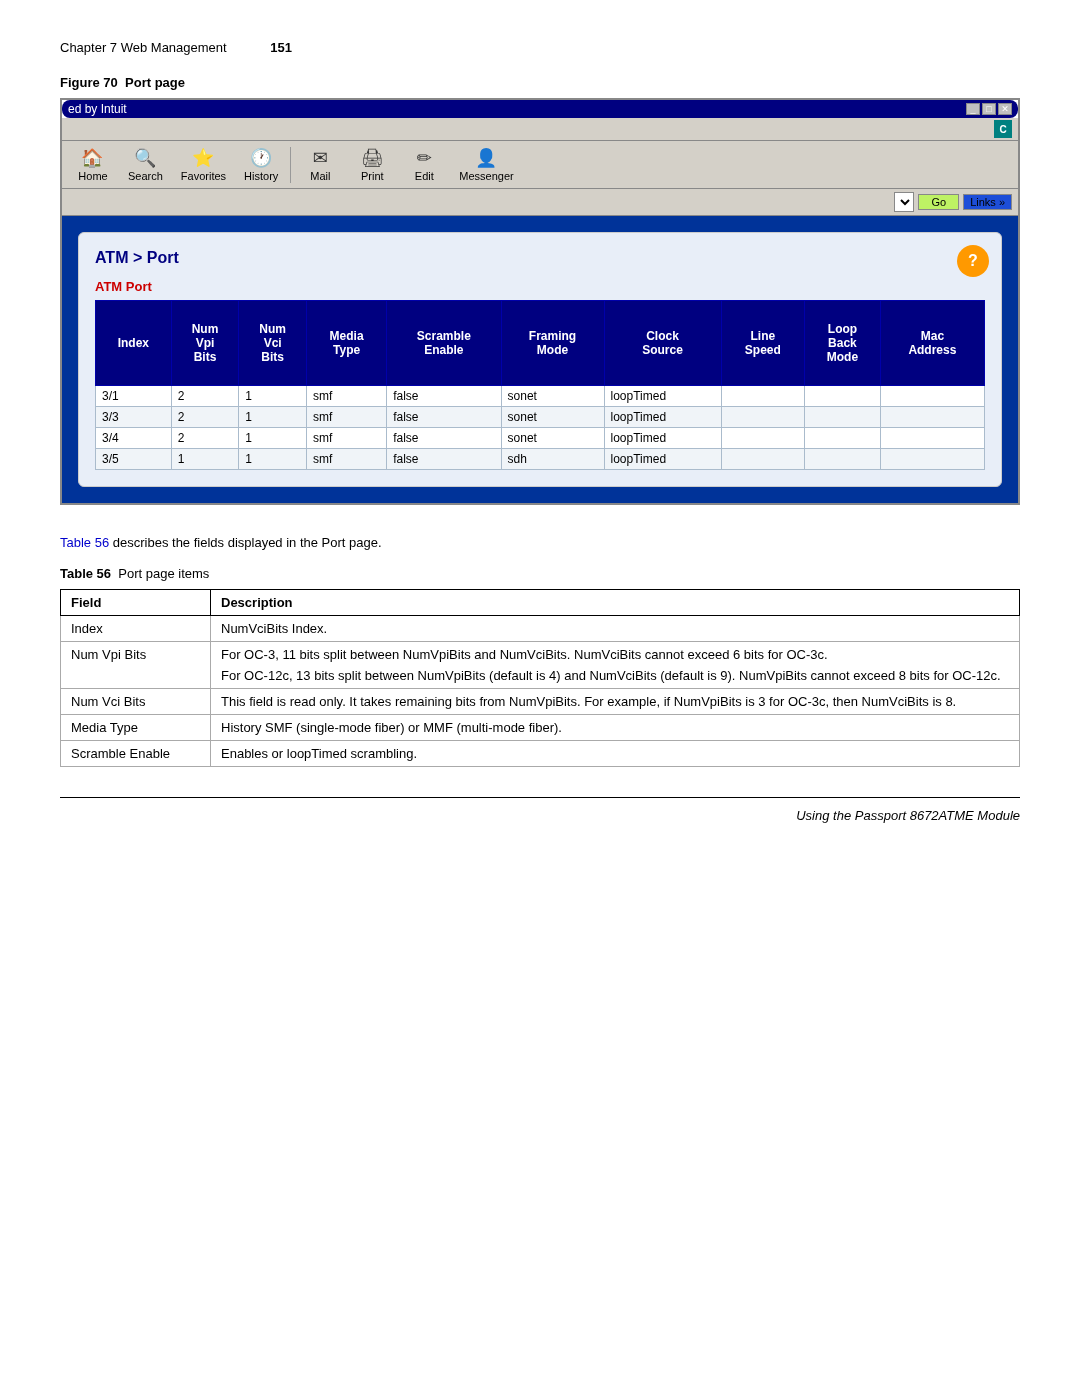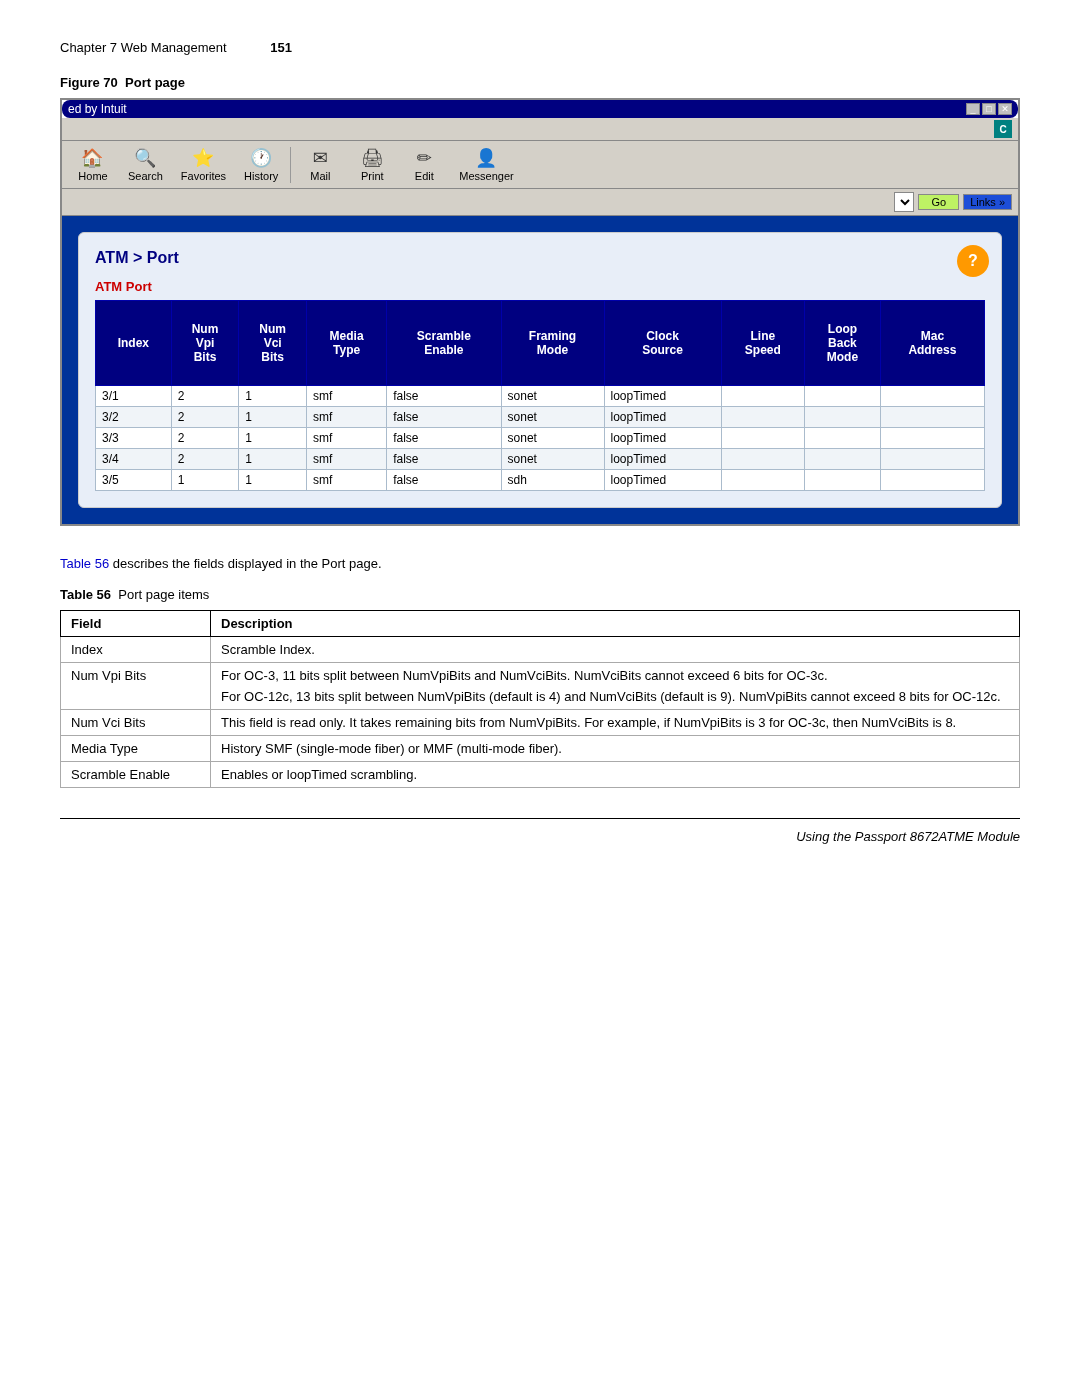--- a/index.html
+++ b/index.html
@@ -383,32 +383,20 @@
               <td>1</td>
               <td>smf</td>
               <td>false</td>
               <td>sonet</td>
               <td>loopTimed</td>
               <td></td>
               <td></td>
               <td></td>
             </tr>
             <tr>
-              <td>3/2</td>
-              <td>2</td>
-              <td>1</td>
-              <td>smf</td>
-              <td>false</td>
-              <td>sonet</td>
-              <td>loopTimed</td>
-              <td></td>
-              <td></td>
-              <td></td>
-            </tr>
-            <tr>
               <td>3/3</td>
               <td>2</td>
               <td>1</td>
               <td>smf</td>
               <td>false</td>
               <td>sonet</td>
               <td>loopTimed</td>
               <td></td>
               <td></td>
               <td></td>
@@ -455,21 +443,21 @@
   <thead>
     <tr>
       <th>Field</th>
       <th>Description</th>
     </tr>
   </thead>
   <tbody id="desc-table-body">
   <tr>
         <td class="field-name">Index</td>
         <td class="field-desc">
-          <p>Scramble Index.</p>
+          <p>NumVciBits Index.</p>
         </td>
       </tr>
       <tr>
         <td class="field-name">Num Vpi Bits</td>
         <td class="field-desc">
           <p>For OC-3, 11 bits split between NumVpiBits and NumVciBits. NumVciBits cannot exceed 6 bits for OC-3c.</p>
           <p>For OC-12c, 13 bits split between NumVpiBits (default is 4) and NumVciBits (default is 9). NumVpiBits cannot exceed 8 bits for OC-12c.</p>
         </td>
       </tr>
       <tr>

